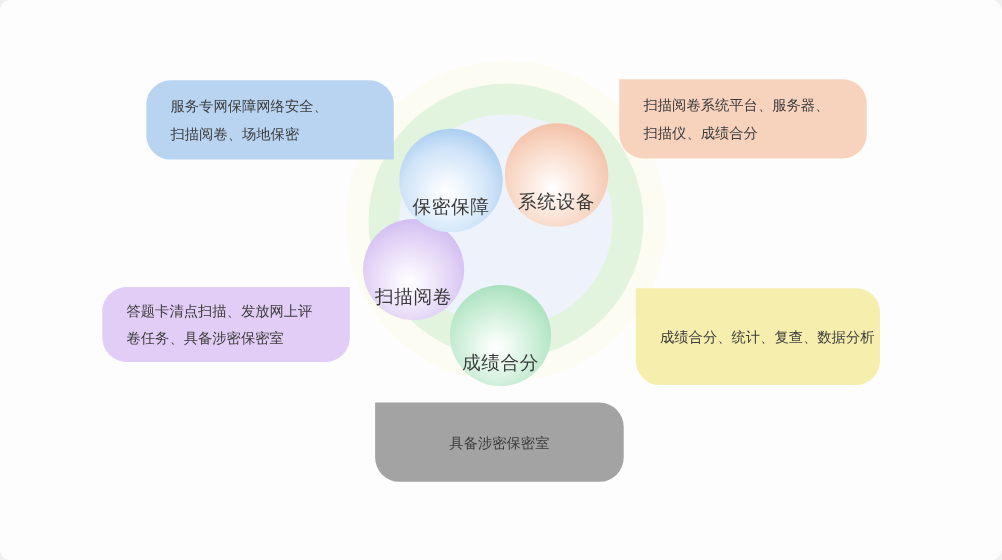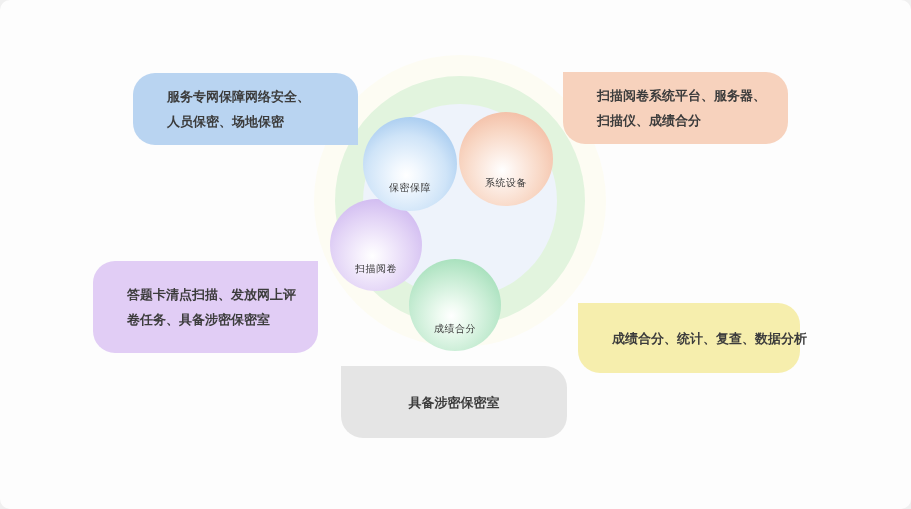--- a/index.html
+++ b/index.html
@@ -45,21 +45,21 @@
 
   
   .sphere {
     position: absolute;
     border-radius: 50%;
     display: flex;
     align-items: center;
     justify-content: center;
   }
   .sphere-label {
-    font-size: 10px;
+    font-size: 17px;
     color: #3a3a3a;
     letter-spacing: 0.5px;
     white-space: nowrap;
     position: relative;
     z-index: 2;
     margin-top: 48px;
   }
 
   #sphere-baomi {
     left: 363px; top: 117px; width: 94px; height: 94px;
@@ -89,54 +89,52 @@
     justify-content: center;
   }
 
   
   .callout {
     position: absolute;
     box-sizing: border-box;
     display: flex;
     flex-direction: column;
     justify-content: center;
-    padding: 0 34px;
-    font-weight: bold;
+    padding: 0 22px;
   }
   .callout-line {
     font-size: 13px;
     color: #3c3c3c;
     line-height: 25px;
     white-space: nowrap;
   }
 
   #callout-blue {
     left: 133px; top: 73px; width: 225px; height: 72px;
     background: #b9d4f1;
     border-radius: 22px 22px 0 22px;
   }
   #callout-orange {
     left: 563px; top: 72px; width: 225px; height: 72px;
     background: #f7d2bd;
     border-radius: 0 22px 22px 22px;
   }
   #callout-purple {
-    left: 93px; top: 261px; width: 225px; height: 92px;
+    left: 93px; top: 261px; width: 225px; height: 68px;
     background: #e1cdf5;
     border-radius: 22px 0 22px 22px;
   }
   #callout-yellow {
-    left: 578px; top: 262px; width: 222px; height: 70px;
+    left: 578px; top: 262px; width: 222px; height: 88px;
     background: #f6eead;
     border-radius: 0 22px 22px 22px;
-    margin-top: 41px;
   }
   #callout-green {
     left: 341px; top: 366px; width: 226px; height: 72px;
-    background: #e5e5e5;
+    background: #a3a3a3;
     border-radius: 0 22px 22px 22px;
     align-items: center;
   }
 </style>
 </head>
 <body>
 
 <div id="canvas">
 
   <div class="ring" id="ring-outer"></div>
@@ -151,21 +149,21 @@
   </div>
   <div class="sphere" id="sphere-baomi">
     <span class="sphere-label">保密保障</span>
   </div>
   <div class="sphere" id="sphere-xitong">
     <span class="sphere-label">系统设备</span>
   </div>
 
   <div class="callout" id="callout-blue">
     <span class="callout-line">服务专网保障网络安全、</span>
-    <span class="callout-line">人员保密、场地保密</span>
+    <span class="callout-line">扫描阅卷、场地保密</span>
   </div>
 
   <div class="callout" id="callout-orange">
     <span class="callout-line">扫描阅卷系统平台、服务器、</span>
     <span class="callout-line">扫描仪、成绩合分</span>
   </div>
 
   <div class="callout" id="callout-purple">
     <span class="callout-line">答题卡清点扫描、发放网上评</span>
     <span class="callout-line">卷任务、具备涉密保密室</span>

